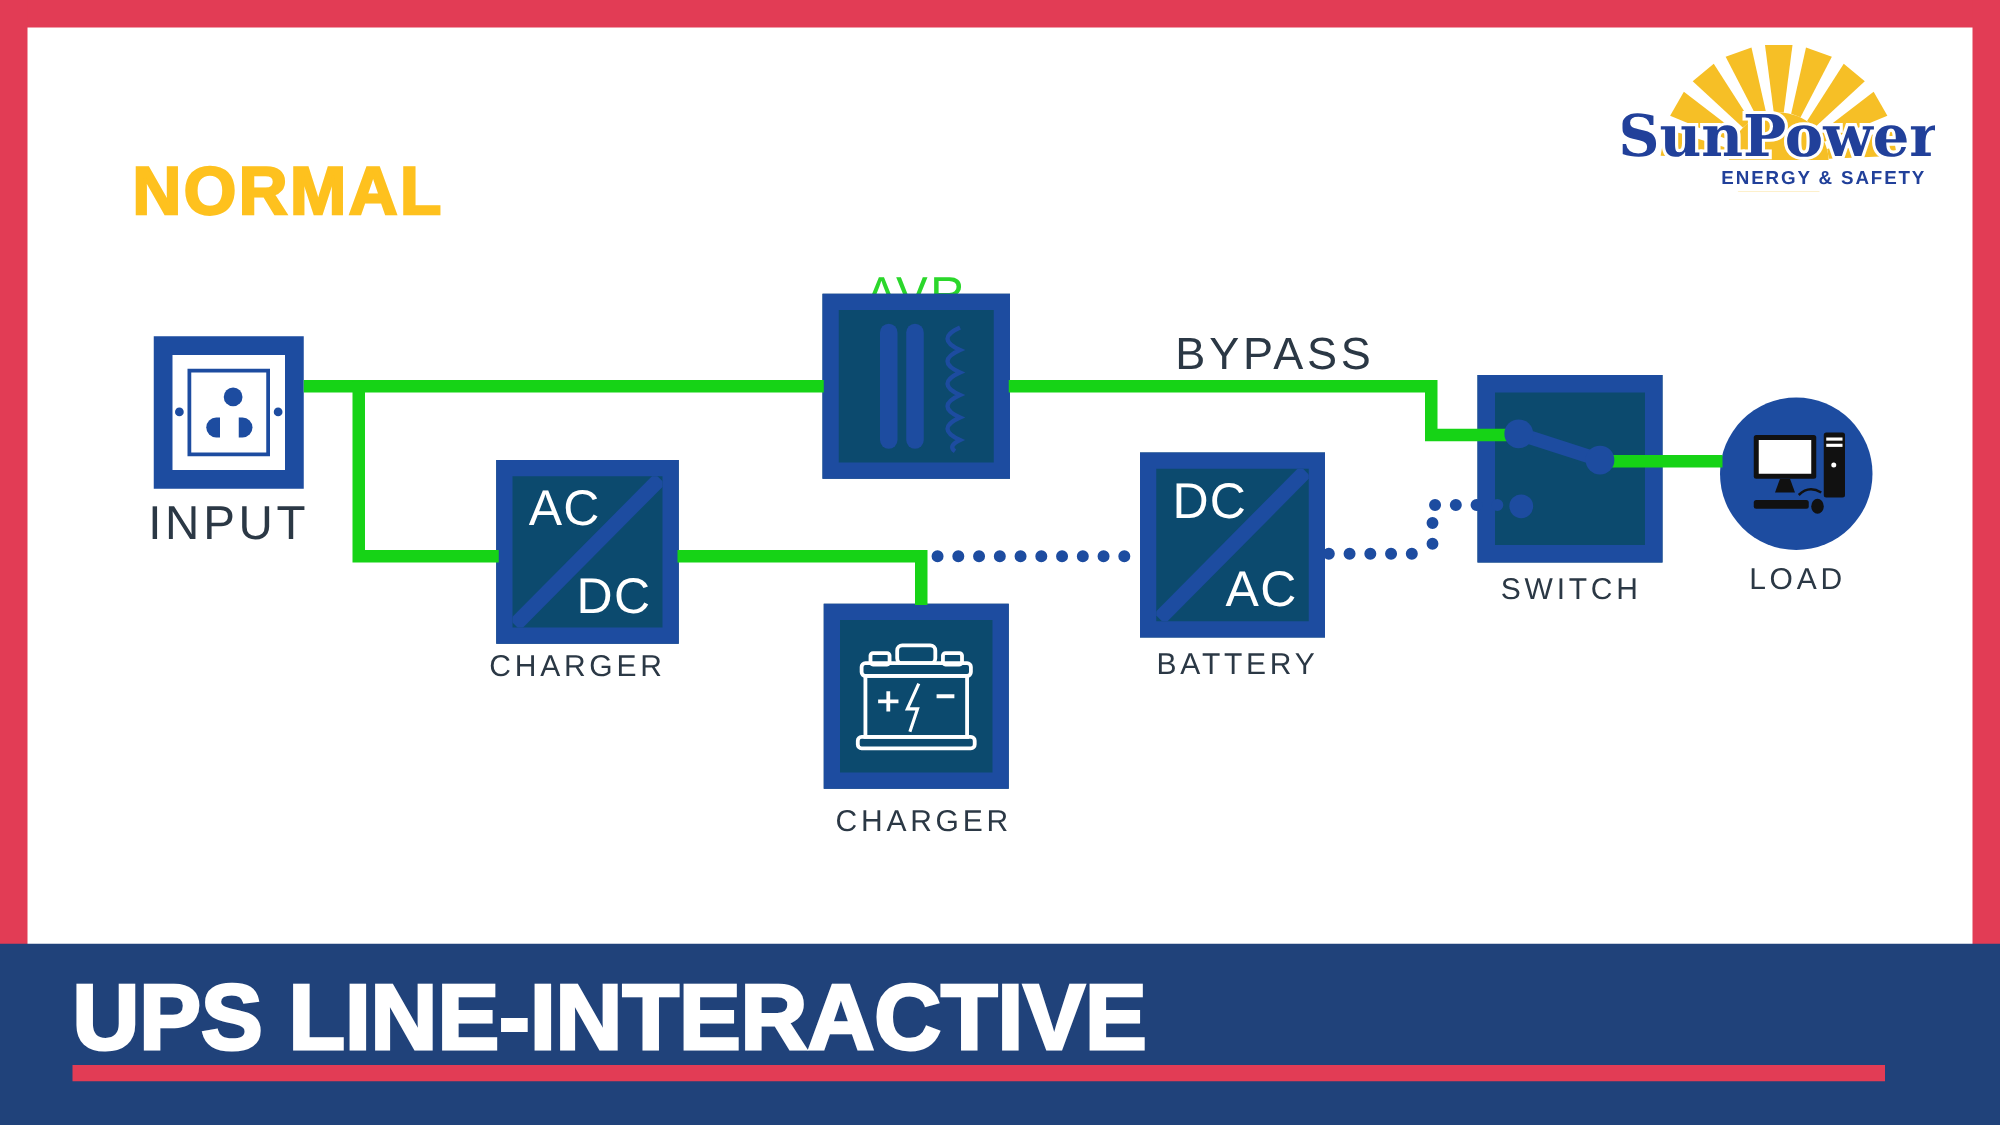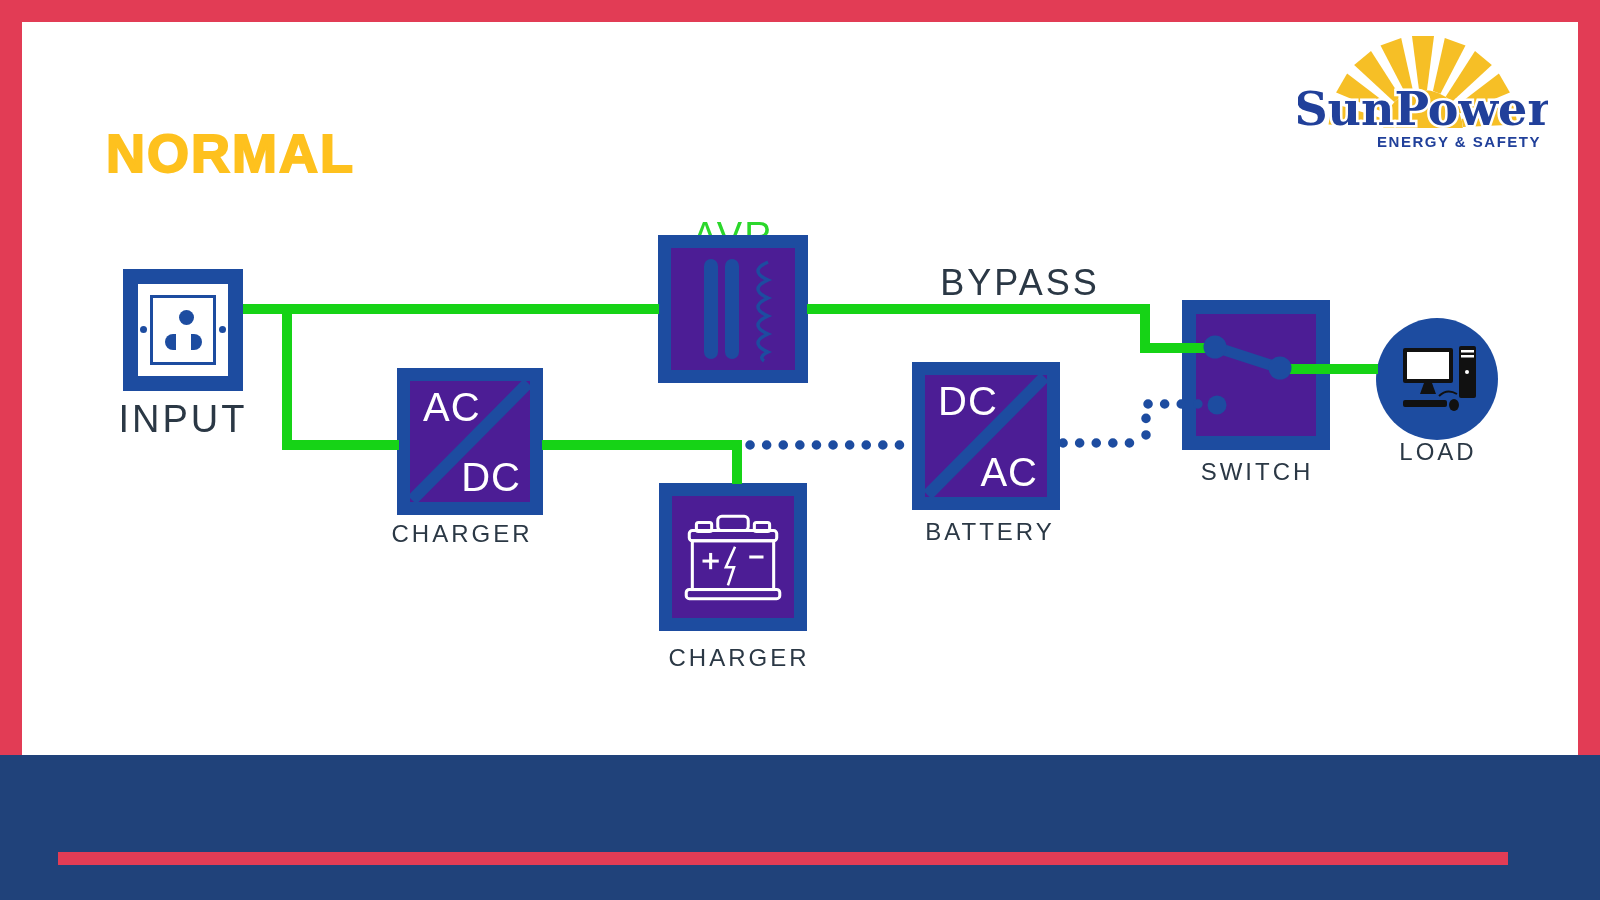--- a/index.html
+++ b/index.html
@@ -17,21 +17,21 @@
   #normal-title{left:106px;top:110px;font-size:54px;font-weight:700;
     color:#fec11e;letter-spacing:2px;margin-top:12px;-webkit-text-stroke:2px #fec11e;}
 
   
   .node-label{position:absolute;color:#2b3845;font-size:24px;font-weight:400;
     letter-spacing:3px;transform:translateX(-50%);white-space:nowrap;}
   #avr-label{color:#2bd72b;font-size:38px;letter-spacing:2px;}
   #bypass-label{font-size:36px;}
 
   
-  .comp-box{position:absolute;background:#4c1d95;border:13px solid #1d4ca0;
+  .comp-box{position:absolute;background:#0c4a6e;border:13px solid #1d4ca0;
     box-sizing:border-box;}
   .conv-text{position:absolute;color:#ffffff;font-size:40px;letter-spacing:1px;}
   .conv-top{left:13px;top:4px;}
   .conv-bottom{right:9px;bottom:2px;}
 
   
   #input-box{left:123px;top:269px;width:120px;height:122px;background:#1d4ca0;}
   #socket-white{position:absolute;left:15px;top:15px;right:15px;bottom:15px;background:#ffffff;}
   #socket-ring{position:absolute;left:12px;top:11px;width:60px;height:64px;border:3px solid #1d4ca0;}
   .pin{position:absolute;background:#1d4ca0;}
@@ -170,21 +170,21 @@
     <polygon points="29,43 37,43 41,54 25,54" fill="#111111"></polygon>
     <rect x="64" y="6" width="17" height="52" rx="2" fill="#111111"></rect>
     <rect x="66" y="10" width="13" height="2.5" fill="#ffffff"></rect>
     <rect x="66" y="15" width="13" height="2.5" fill="#ffffff"></rect>
     <circle cx="72" cy="32" r="2" fill="#ffffff"></circle>
     <rect x="8" y="60" width="44" height="7" rx="2" fill="#111111"></rect>
     <ellipse cx="59" cy="65" rx="5" ry="6" fill="#111111"></ellipse>
     <path d="M44,56 q8,-8 18,-2" fill="none" stroke="#111111" stroke-width="2"></path>
   </svg>
 </div>
-<div class="node-label" style="left:1438px;top:438px;">LOAD</div>
+<div class="node-label" style="left:1438px;top:450px;">LOAD</div>
 
 <svg id="wires" width="1600" height="900" viewBox="0 0 1600 900">
   <g stroke="#16d316" stroke-width="10" fill="none" stroke-linejoin="miter">
     <polyline points="243,309 659,309"></polyline>
     <polyline points="807,309 1145,309 1145,348 1212,348"></polyline>
     <polyline points="287,305 287,445 399,445"></polyline>
     <polyline points="542,445 737,445 737,484"></polyline>
     <polyline points="1280,369 1378,369"></polyline>
   </g>
   <g stroke="#1d4ca0" stroke-width="9.5" fill="none" stroke-linecap="round" stroke-dasharray="0.1 16.5">
@@ -195,14 +195,15 @@
   </g>
   <g fill="#1d4ca0">
     <line x1="1215" y1="347" x2="1280" y2="368" stroke="#1d4ca0" stroke-width="11"></line>
     <circle cx="1215" cy="347" r="11.5"></circle>
     <circle cx="1280" cy="368" r="11.5"></circle>
     <circle cx="1217" cy="405" r="9.5"></circle>
   </g>
 </svg>
 
 <div class="abs" id="banner">
+  <div id="banner-title">UPS LINE-INTERACTIVE</div>
   <div id="banner-rule"></div>
 </div>
 
 </body></html>

